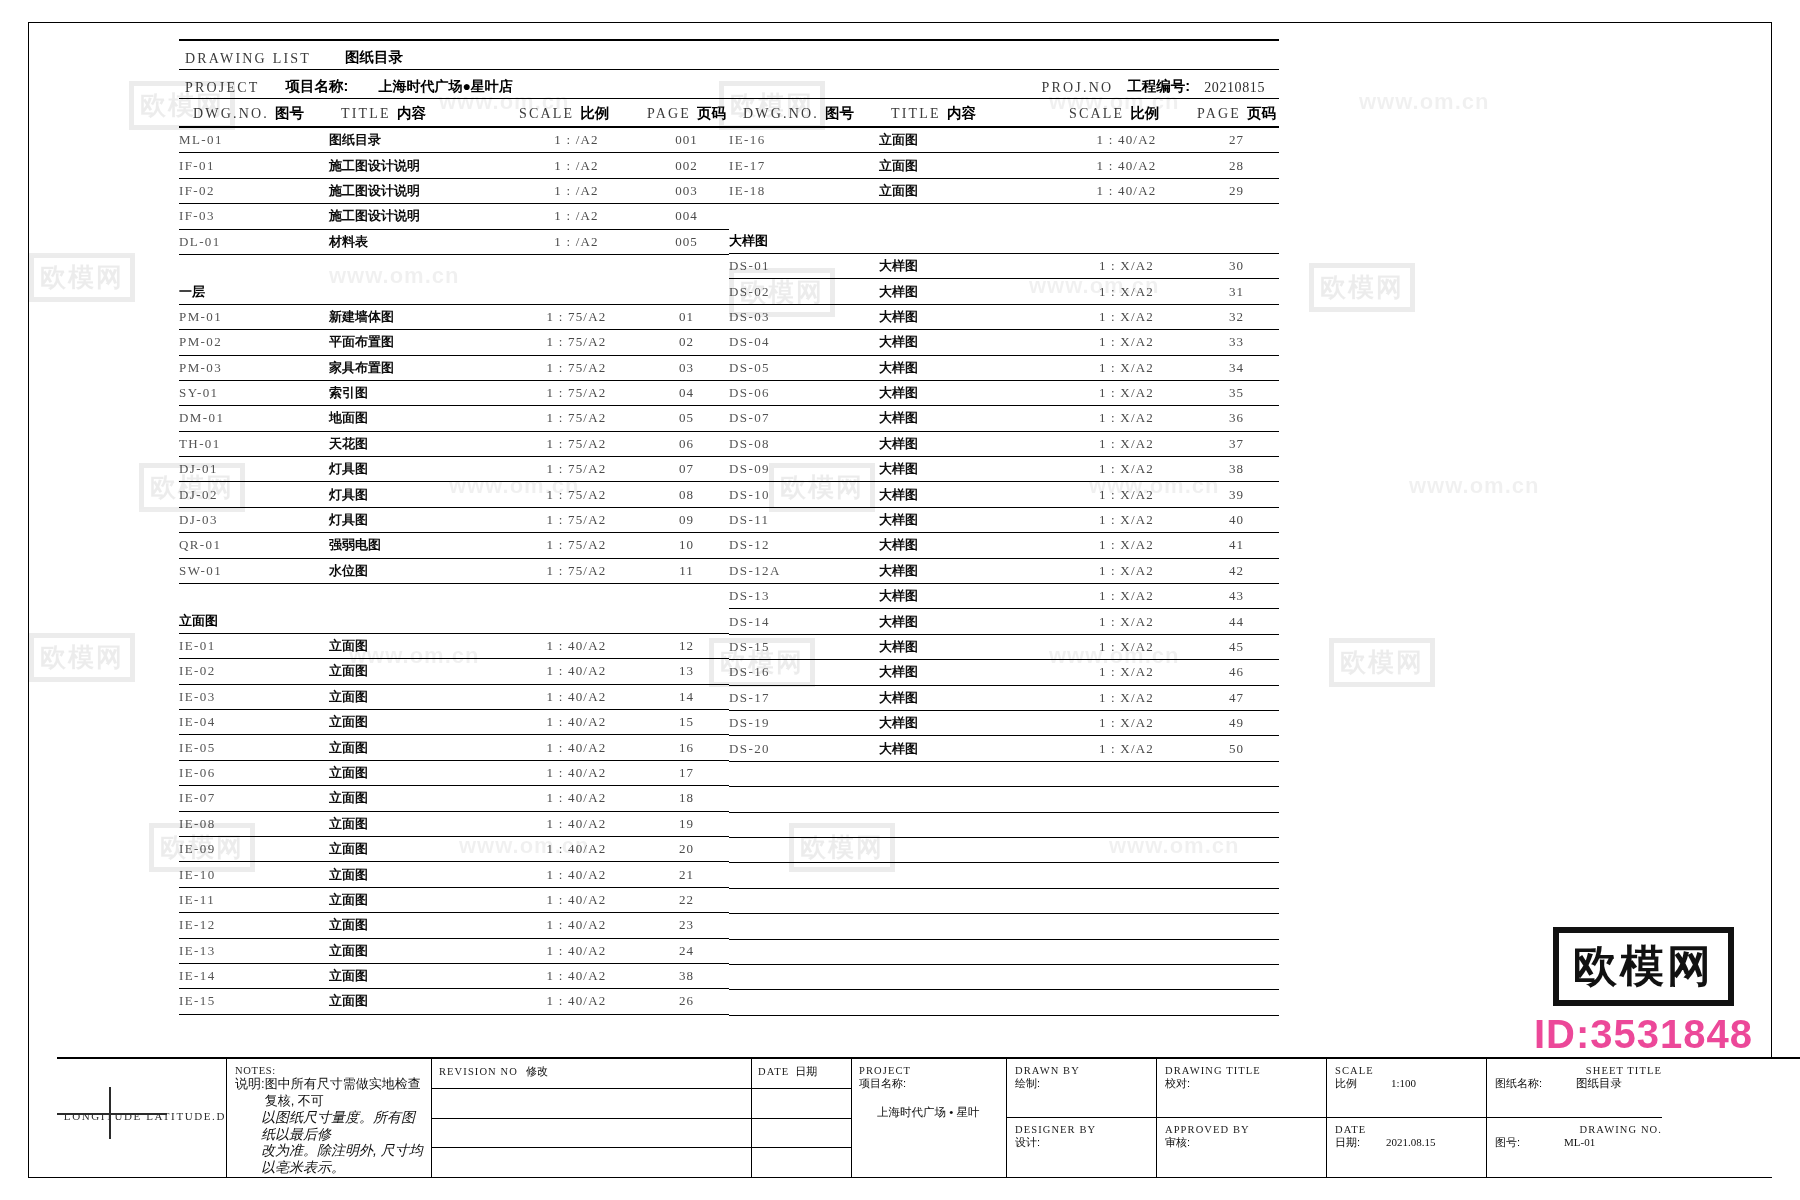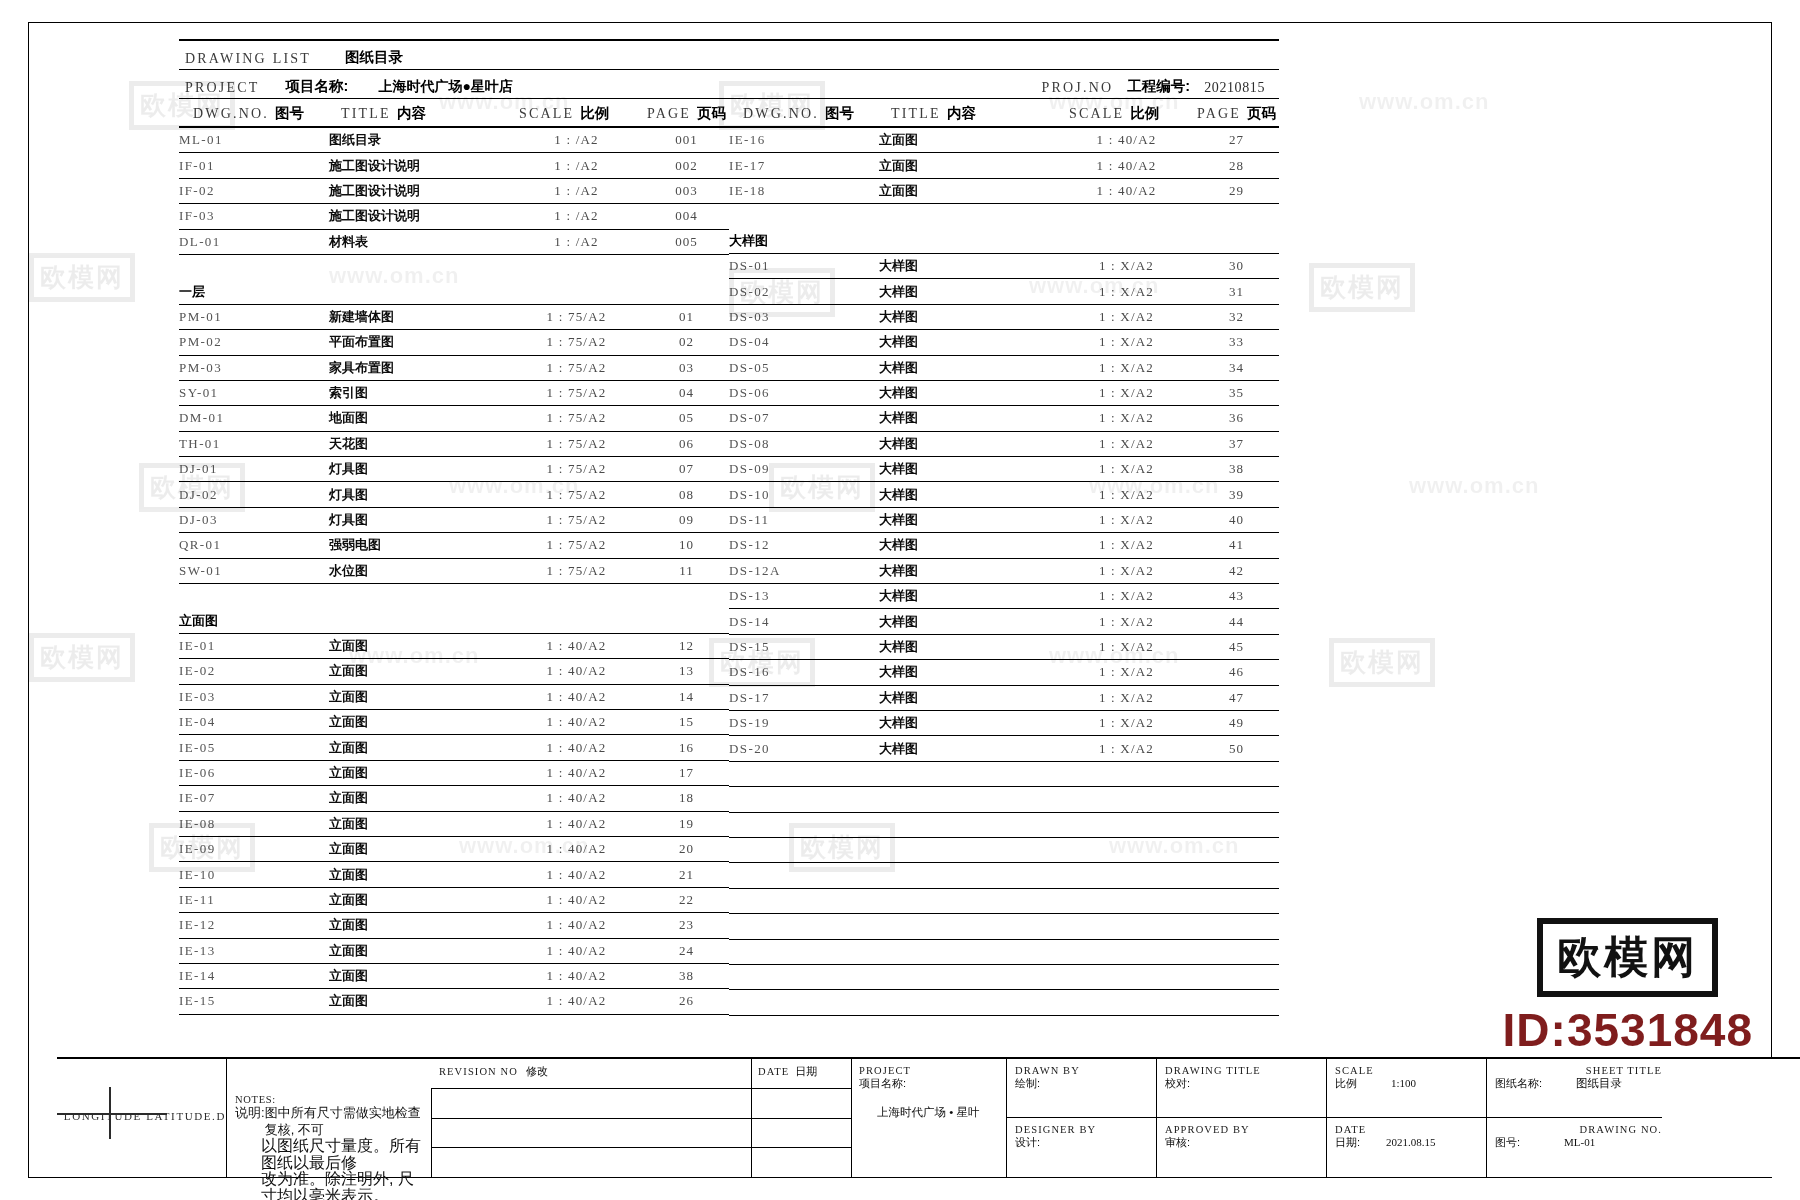--- a/index.html
+++ b/index.html
@@ -133,30 +133,30 @@
   .tb-cell{border-right:1.2px solid #000;box-sizing:border-box;position:relative;}
   .tb-logo{width:170px;display:flex;flex-direction:row;
     align-items:center;justify-content:flex-end;padding-bottom:4px;}
   .logo-mark{position:relative;width:110px;height:52px;margin-bottom:6px;}
   .logo-mark .h{position:absolute;left:0;top:26px;width:110px;height:2.4px;background:#2b2b2b;}
   .logo-mark .v{position:absolute;left:52px;top:0;width:2.4px;height:52px;background:#2b2b2b;}
   .logo-text{
     font-family:"Liberation Serif", serif;
     font-size:11px;letter-spacing:1.6px;color:#2b2b2b;white-space:nowrap;
   }
-  .tb-notes{width:205px;padding:6px 6px 0 8px;margin-top:29px;}
+  .tb-notes{width:205px;padding:6px 6px 0 8px;}
   .tb-notes .en{font-family:"Liberation Serif", serif;font-size:10.5px;letter-spacing:.7px;color:#222;}
   .tb-notes .cn{
     font-family:"Liberation Sans", sans-serif;font-size:13px;color:#111;
     line-height:16.5px;display:flex;
   }
   .tb-notes .cn .k{white-space:nowrap;}
   .tb-notes .cnline{
-    font-family:"Liberation Sans", sans-serif;font-size:16px;color:#111;
-    line-height:16.5px;padding-left:26px;
+    font-family:"Liberation Sans", sans-serif;font-size:14px;color:#111;
+    line-height:16.5px;padding-left:26px;font-style:italic;
   }
   .tb-rev{width:320px;display:flex;flex-direction:column;}
   .tb-rev .head{height:30px;border-bottom:1.2px solid #000;
     padding:5px 0 0 7px;box-sizing:border-box;display:flex;gap:8px;align-items:baseline;}
   .tb-rev .rrow{flex:1;border-bottom:1.2px solid #000;}
   .tb-rev .rrow:last-child{border-bottom:none;}
   .tb-date{width:100px;display:flex;flex-direction:column;}
   .tb-date .head{height:30px;border-bottom:1.2px solid #000;
     padding:5px 0 0 6px;box-sizing:border-box;display:flex;gap:6px;align-items:baseline;}
   .tb-date .rrow{flex:1;border-bottom:1.2px solid #000;}
@@ -179,21 +179,21 @@
   }
   #bigwm .brandbox{
     border:6px solid #111;
     padding:4px 14px;
     font-family:"Liberation Sans", sans-serif;
     font-weight:bold;font-size:44px;letter-spacing:3px;color:#111;
     display:inline-block;
   }
   #bigwm .idtext{
     font-family:"Liberation Sans", sans-serif;
-    font-weight:bold;font-size:46px;color:#7f1d1d;margin-top:6px;letter-spacing:1px;
+    font-weight:bold;font-size:40px;color:#ec4899;margin-top:6px;letter-spacing:1px;
   }
 </style>
 </head>
 <body>
 
 <div id="sheet">
 
   <div class="wm box" style="left:100px;top:58px;">欧模网</div>
   <div class="wm url" style="left:410px;top:66px;">www.om.cn</div>
   <div class="wm box" style="left:690px;top:58px;">欧模网</div>

